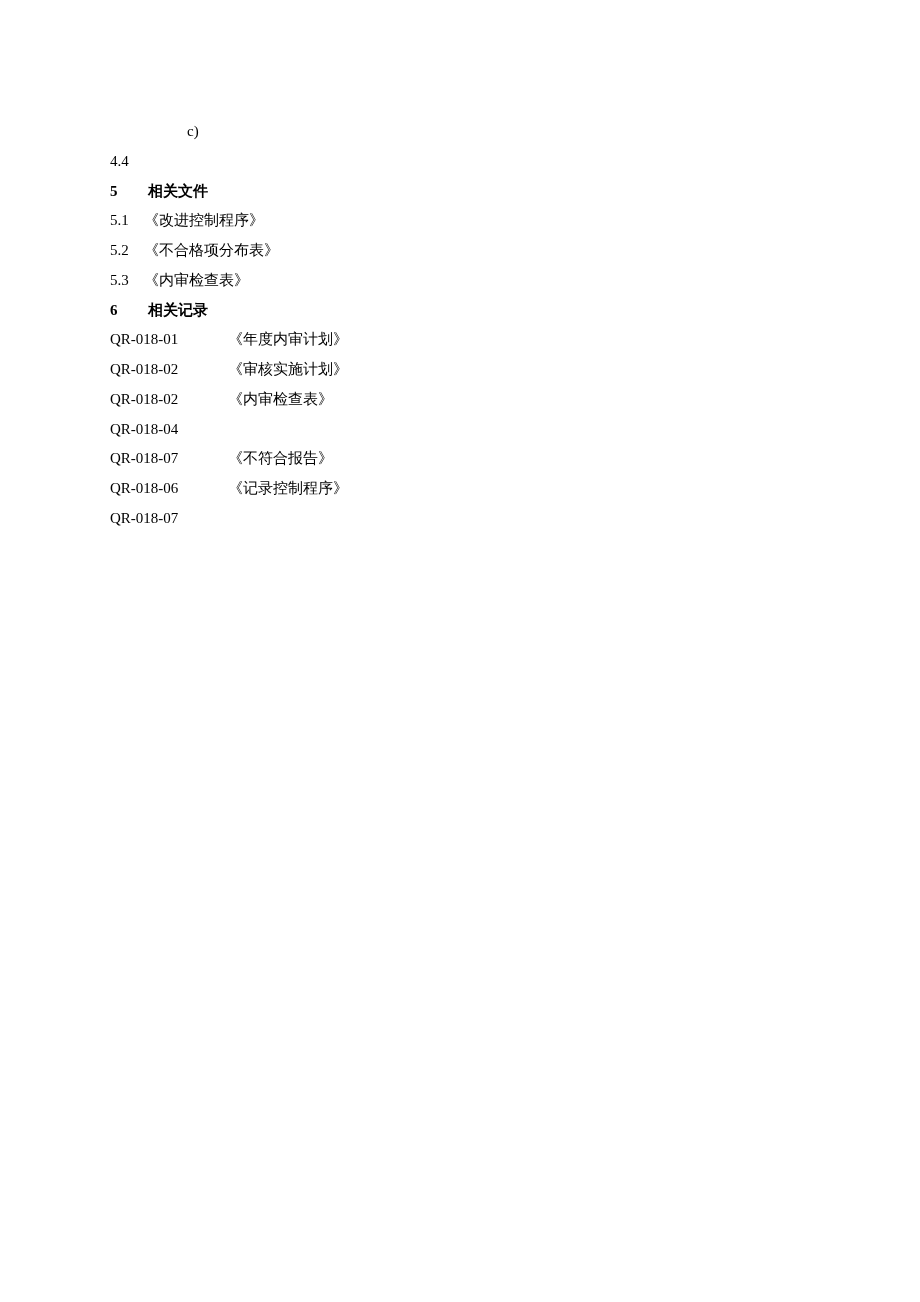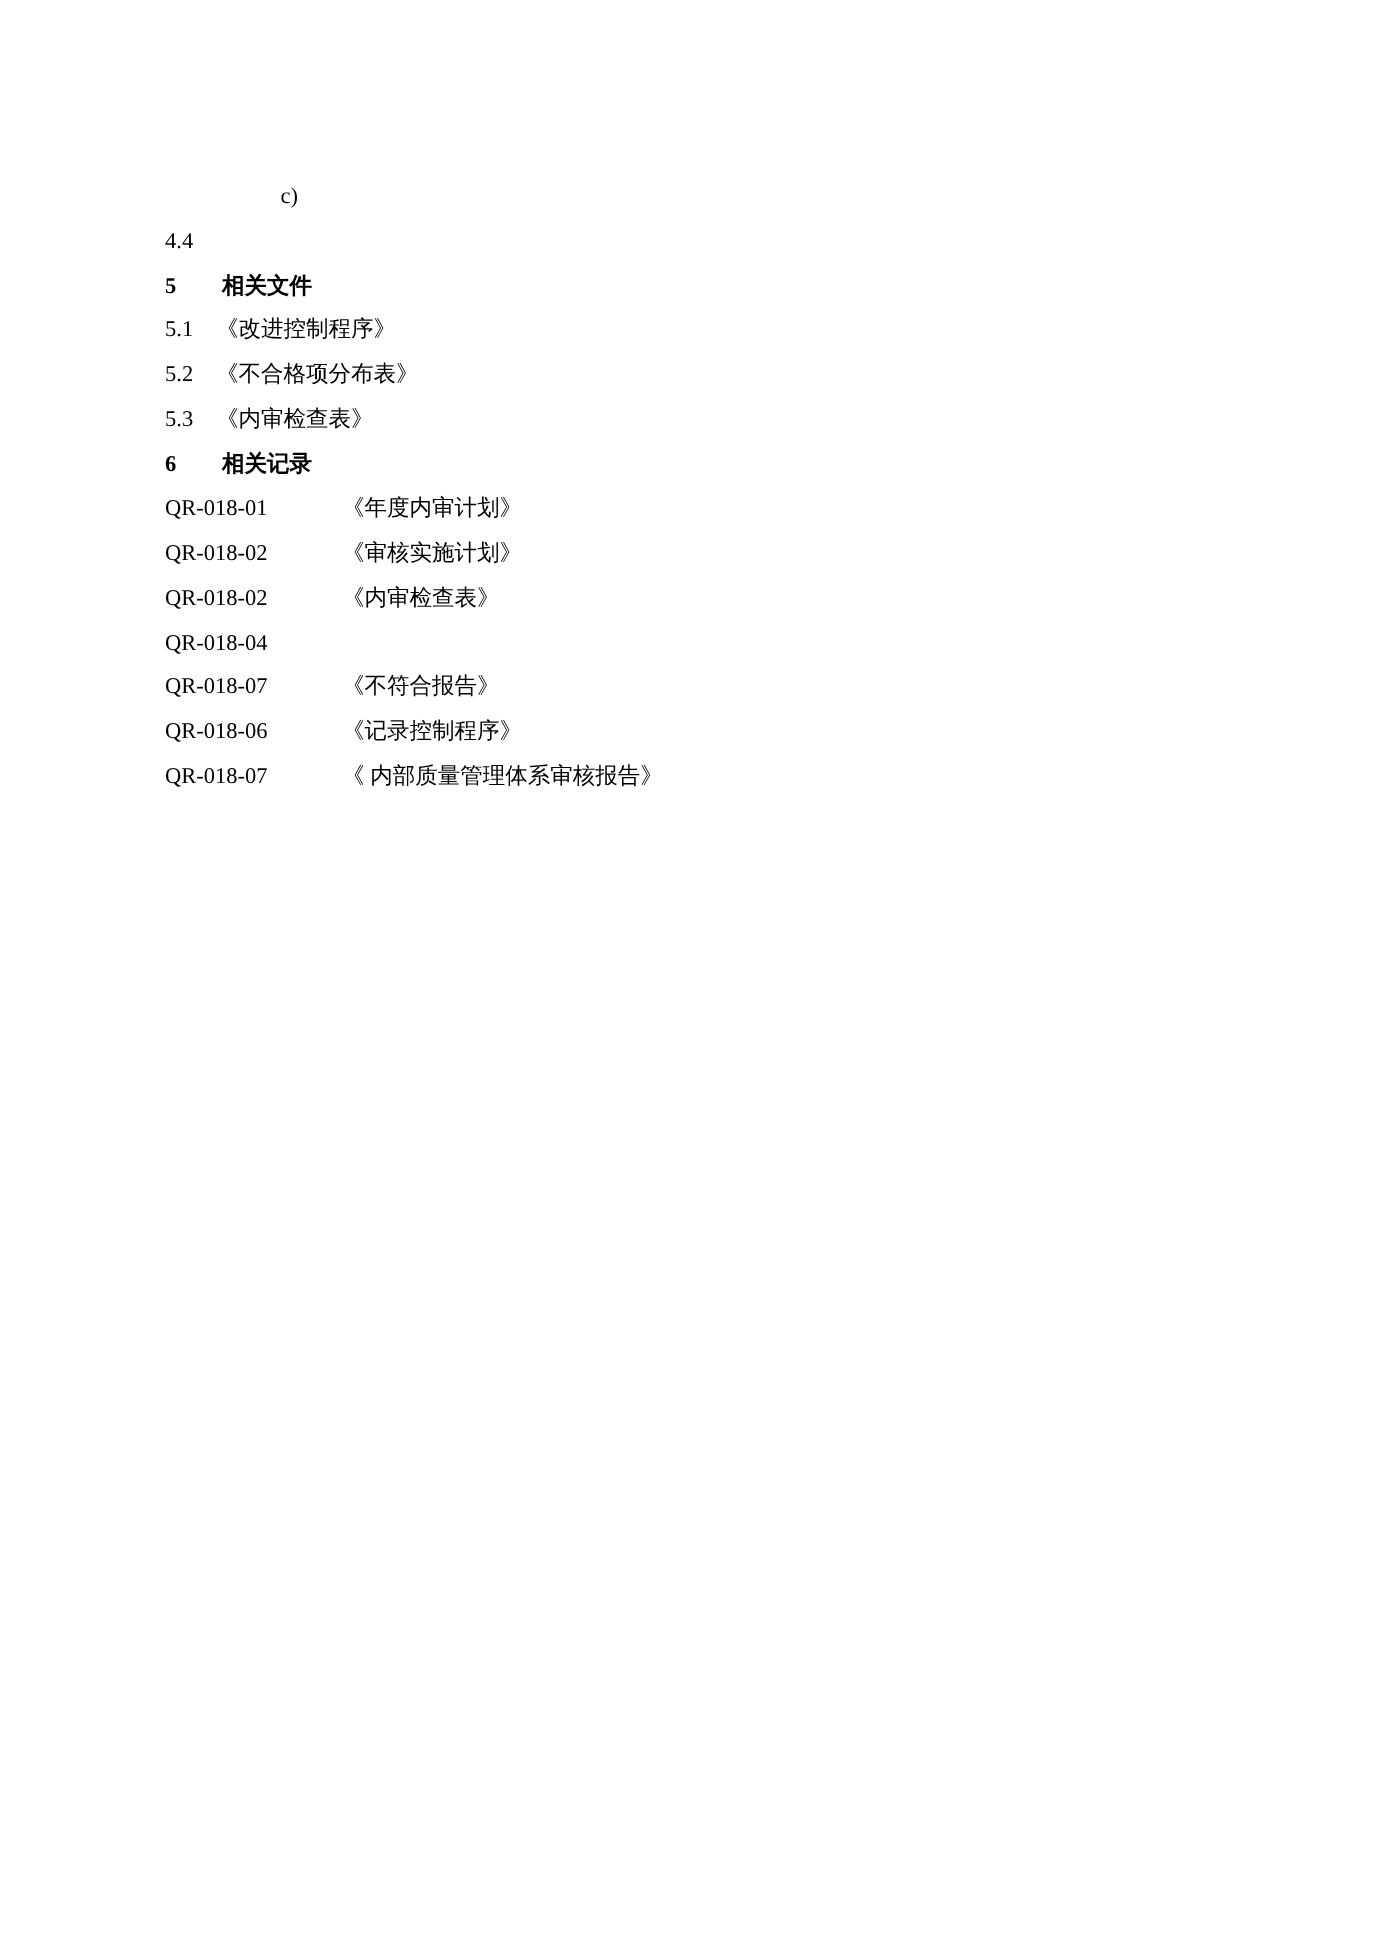--- a/index.html
+++ b/index.html
@@ -96,14 +96,13 @@
 <div class="line">
   <span class="record-code">QR-018-07</span>
   <span>《不符合报告》</span>
 </div>
 <div class="line">
   <span class="record-code">QR-018-06</span>
   <span>《记录控制程序》</span>
 </div>
 <div class="line">
   <span class="record-code">QR-018-07</span>
-  <span>《 内部质量管理体系审核报告》</span>
 </div>
 
 </body></html>

